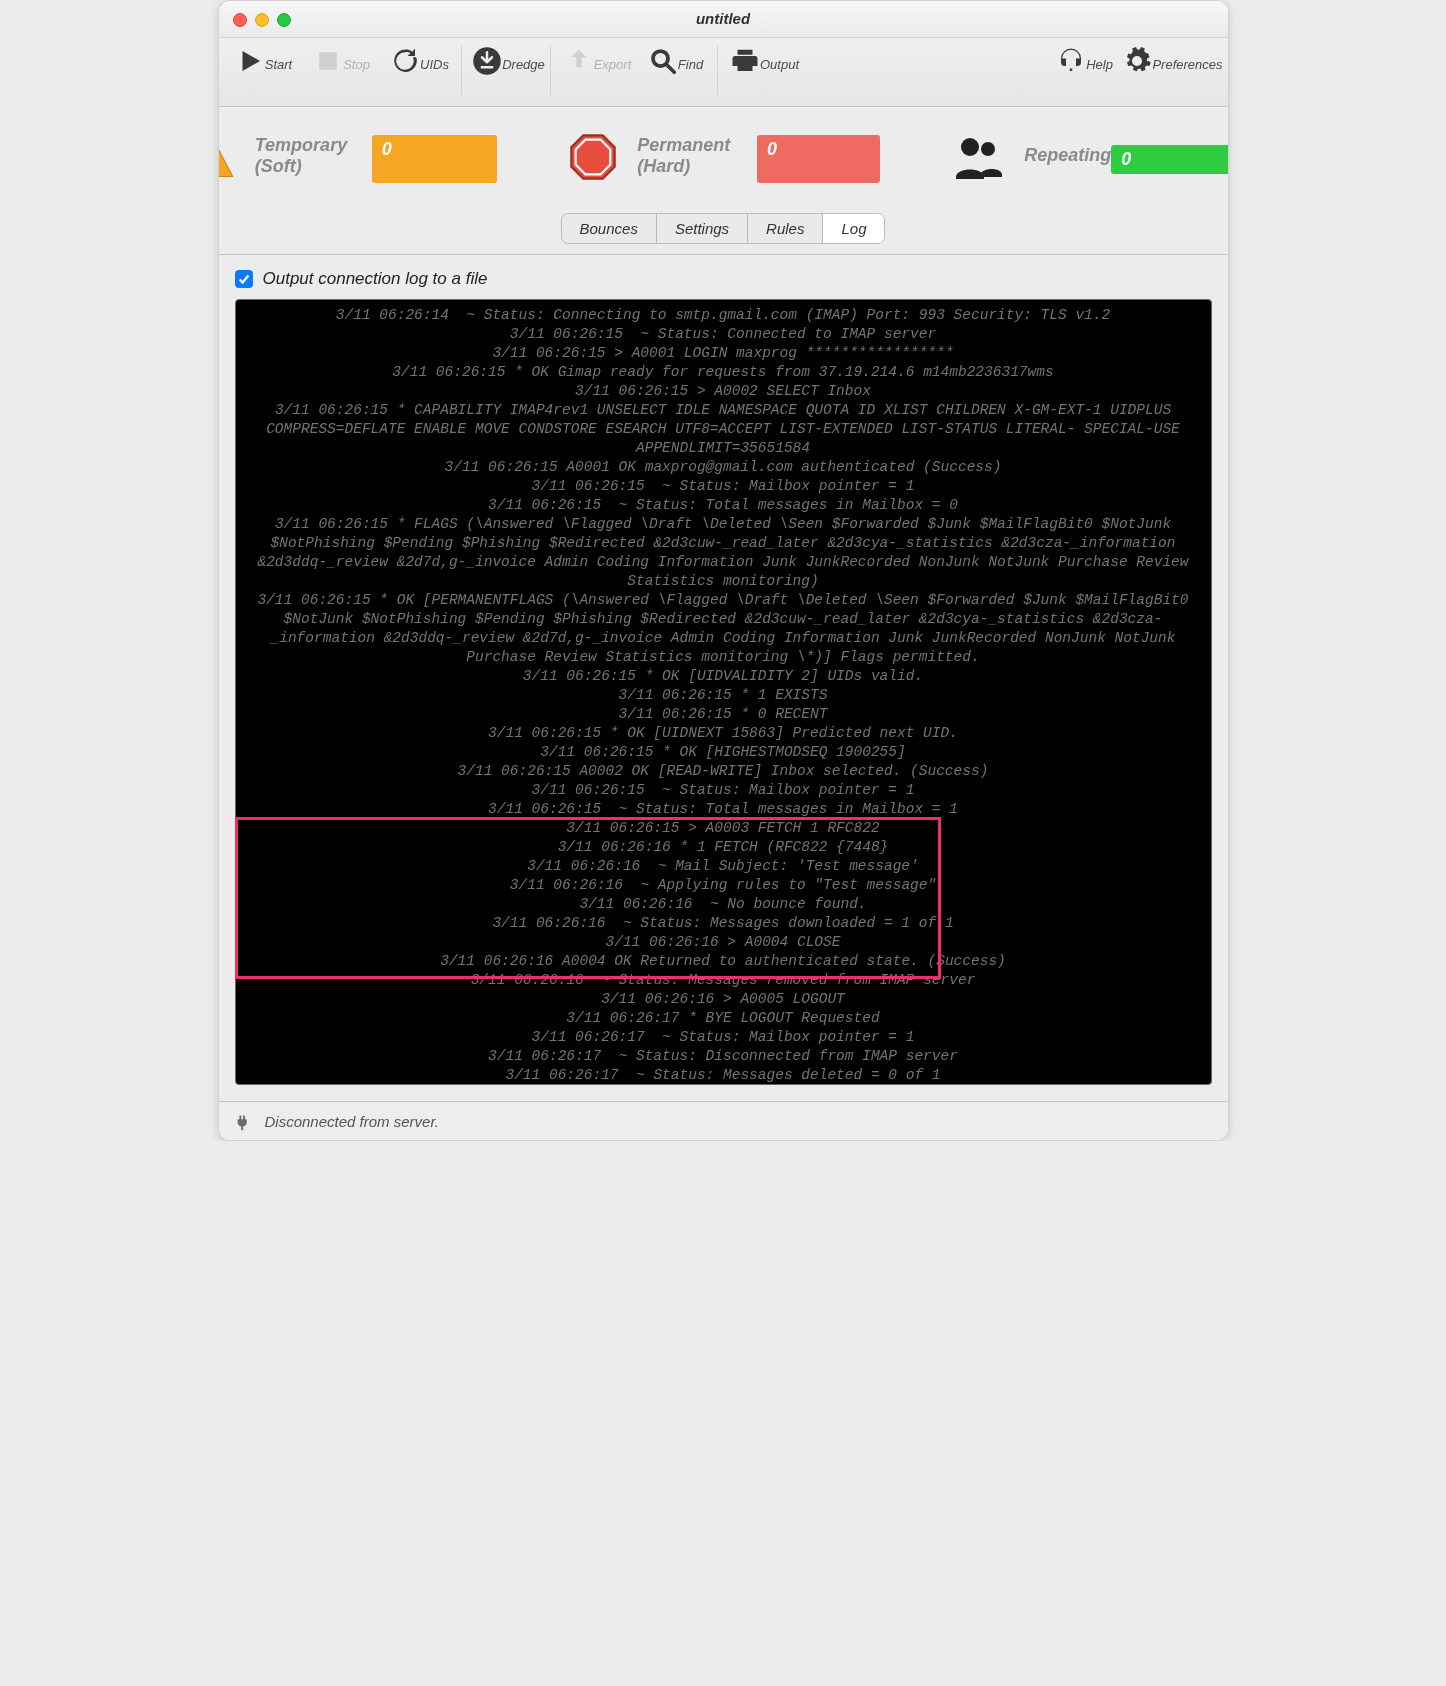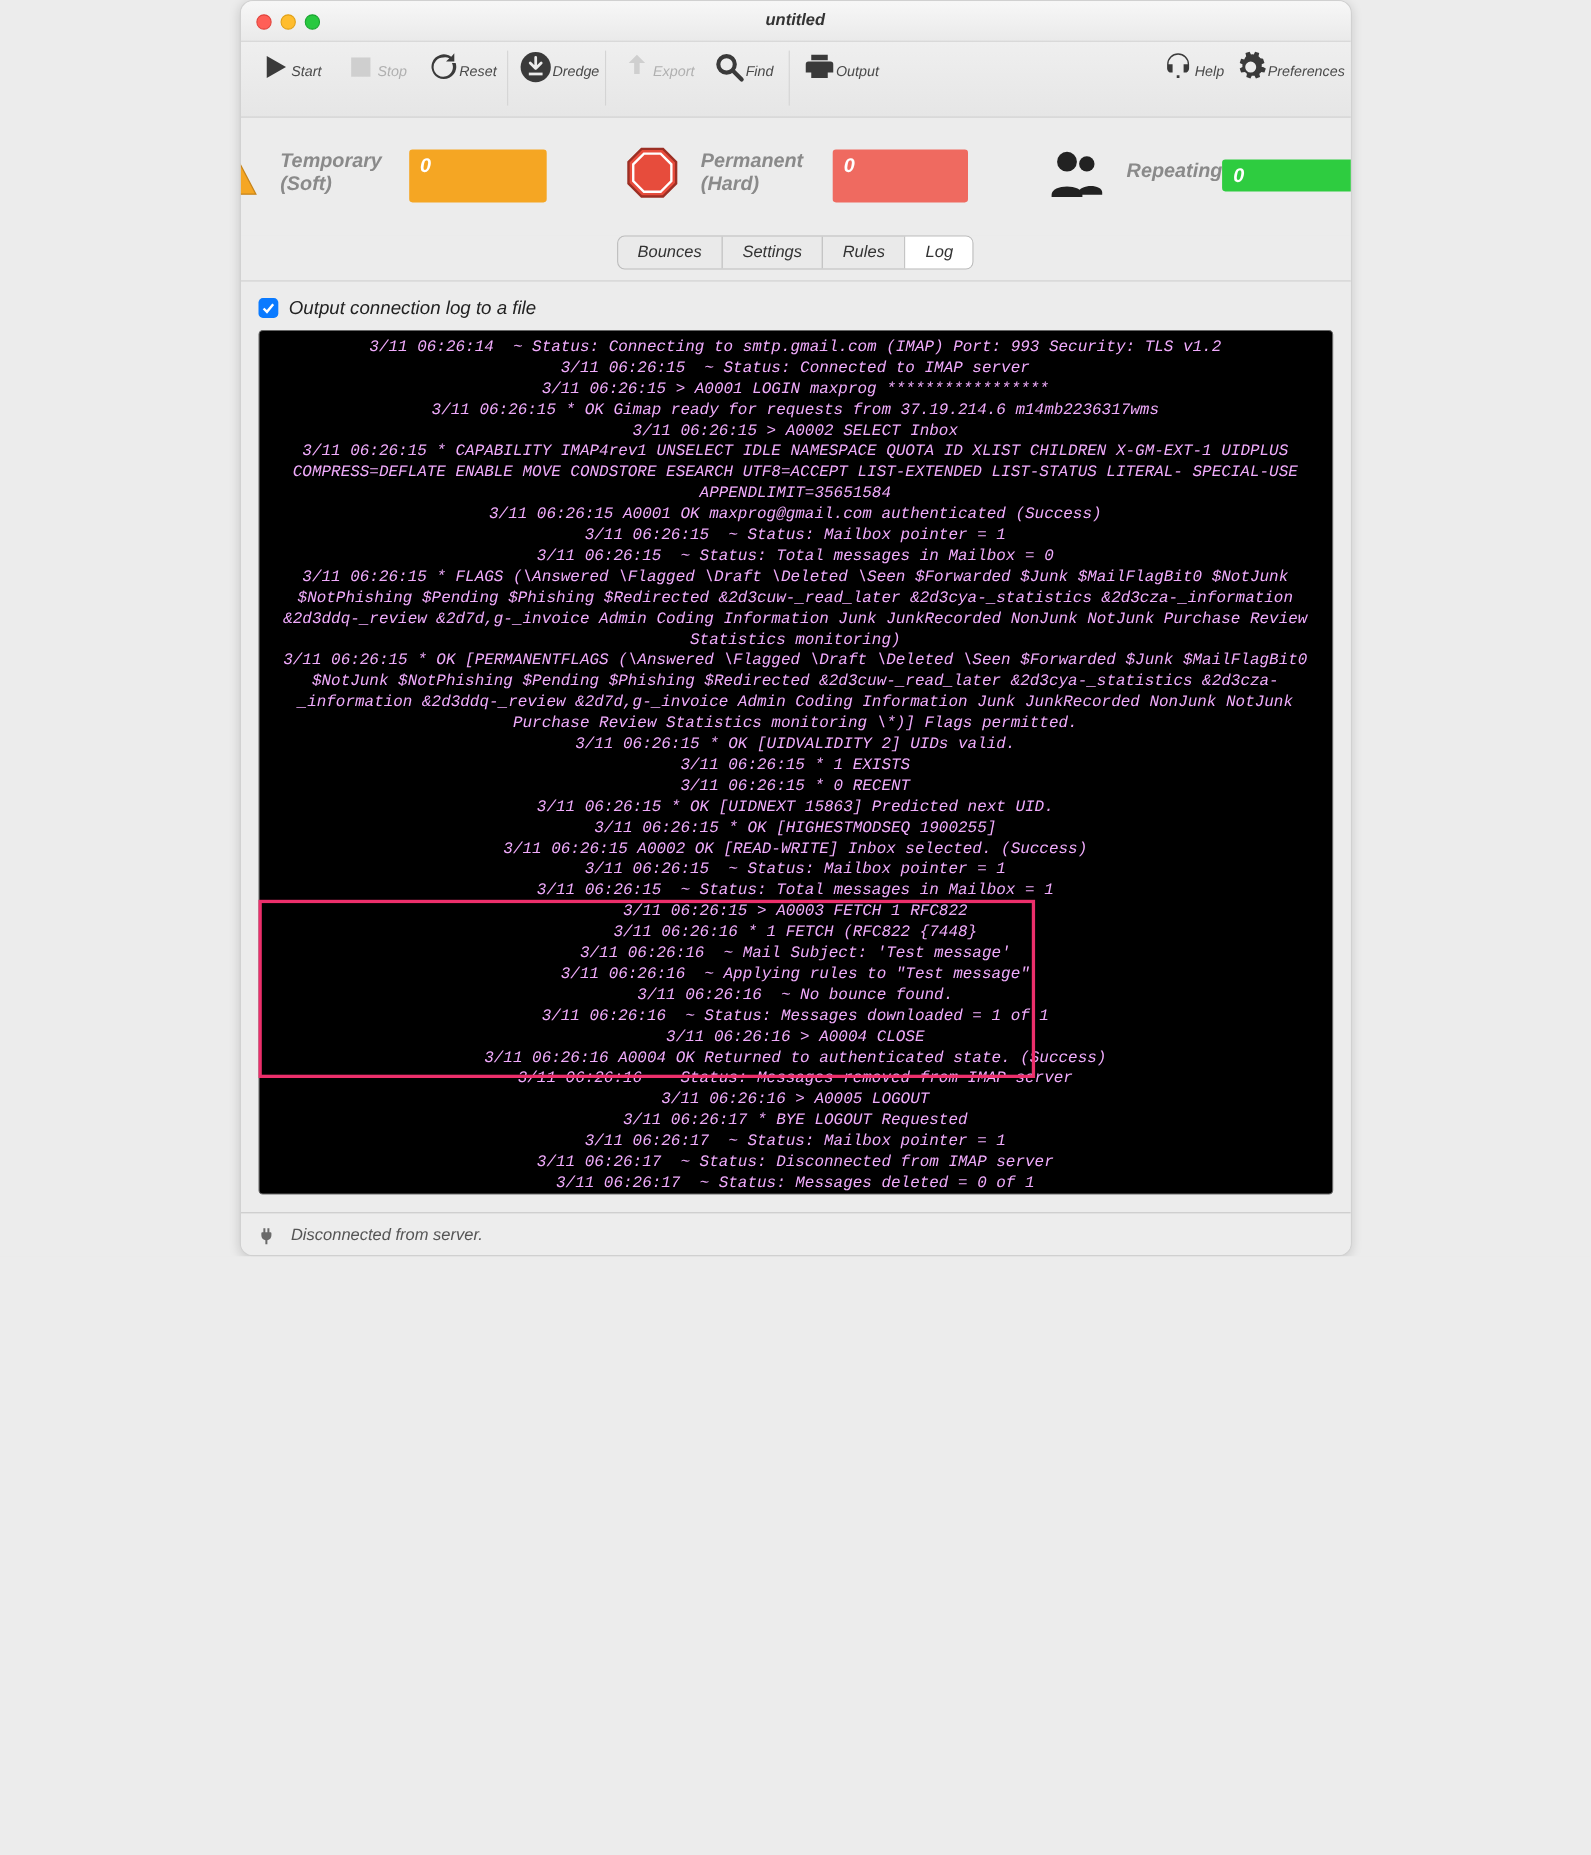--- a/index.html
+++ b/index.html
@@ -29,21 +29,21 @@
   .segmented{display:flex;border:1px solid #bcbcbc;border-radius:7px;overflow:hidden;background:#eaeaea;}
   .seg{padding:6px 18px;font-size:15px;color:#333;border-right:1px solid #bcbcbc;cursor:default;}
   .seg:last-child{border-right:none;}
   .seg.active{background:#fff;}
   .content{padding:12px 16px 16px;background:#ececec;text-align:center;}
   .checkrow{display:flex;align-items:center;gap:10px;margin:2px 0 10px;}
   .mac-check{width:18px;height:18px;border-radius:4px;background:#0a7aff;display:flex;align-items:center;justify-content:center;}
   .mac-check svg{width:14px;height:14px;stroke:#fff;stroke-width:2.5;fill:none;}
   .checklabel{font-size:17px;color:#222;}
   .terminal-wrap{position:relative;}
-  .terminal{background:#000;color:#f0abfc;font-family:"Menlo","Consolas","Courier New",monospace;font-size:14.5px;line-height:19px;padding:6px 8px;border:1px solid #666;border-radius:4px;white-space:pre-wrap;height:772px;overflow:hidden;}
+  .terminal{background:#000;color:#737373;font-family:"Menlo","Consolas","Courier New",monospace;font-size:14.5px;line-height:19px;padding:6px 8px;border:1px solid #666;border-radius:4px;white-space:pre-wrap;height:772px;overflow:hidden;}
   .highlight-box{position:absolute;border:3px solid #ec2f6b;pointer-events:none;}
   .footer{border-top:1px solid #c7c7c7;background:#ededed;padding:8px 14px;display:flex;align-items:center;gap:10px;font-size:15px;color:#555;}
   .plug{width:22px;height:22px;}
 </style>
 </head>
 <body>
 
 <div class="window">
 
   <div class="titlebar">
@@ -71,21 +71,21 @@
           </svg>
       </span>
       <span class="lbl">Stop</span>
     </div>
     <div class="tool">
       <span>
         <svg viewBox="0 0 24 24">
             <path fill="#3a3a3a" d="M12 5a7 7 0 1 0 6.3 4H21a9 9 0 1 1-3.2-4.5L20 2v6h-6l2.4-2.4A6.96 6.96 0 0 0 12 5z"></path>
           </svg>
       </span>
-      <span class="lbl">Reset</span>
+      <span class="lbl">UIDs</span>
     </div>
     <div class="divider"></div>
     <div class="tool">
       <span>
         <svg viewBox="0 0 24 24">
             <circle cx="12" cy="12" r="11" fill="#3a3a3a"></circle>
             <path fill="#ececec" d="M12 5v8m0 0l-4-4m4 4l4-4" stroke="#ececec" stroke-width="2" stroke-linecap="round"></path>
             <rect x="7" y="16" width="10" height="2" fill="#ececec"></rect>
           </svg>
       </span>

